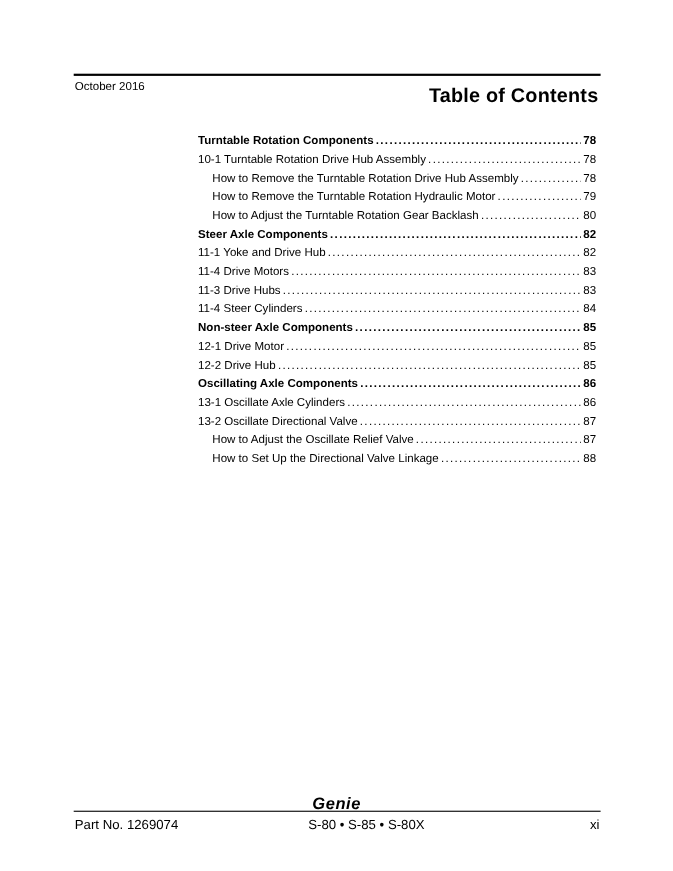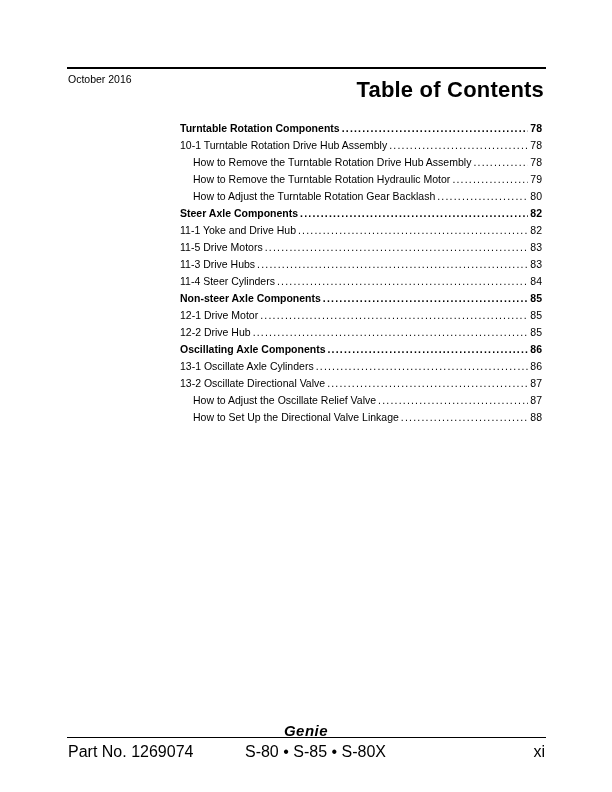--- a/index.html
+++ b/index.html
@@ -26,21 +26,21 @@
     position: absolute;
     left: 67px;
     right: 66px;
     top: 67px;
     border-top: 2px solid #000;
   }
   .page-title {
     position: absolute;
     right: 68px;
     top: 77px;
-    font-size: 22px;
+    font-size: 18px;
     font-weight: bold;
     letter-spacing: 0.2px;
   }
   .toc {
     position: absolute;
     left: 180px;
     right: 70px;
     top: 110px;
   }
   .toc-row {
@@ -93,21 +93,21 @@
     font-style: italic;
     letter-spacing: 0.5px;
   }
   .footer-row {
     position: absolute;
     left: 68px;
     right: 67px;
     top: 743px;
     display: flex;
     align-items: baseline;
-    font-size: 16px;
+    font-size: 12px;
   }
   .footer-part { flex: 1; text-align: left; }
   .footer-models { flex: 1; text-align: right; }
   .footer-page { flex: 1; text-align: right; }
 </style>
 </head>
 <body>
 
 <div class="header-date">October 2016</div>
 <div class="header-rule"></div>
@@ -143,21 +143,21 @@
       <span class="toc-label">Steer Axle Components</span>
       <span class="dots"></span>
       <span class="page-num">82</span>
     </div>
     <div class="toc-row item">
       <span class="toc-label">11-1 Yoke and Drive Hub</span>
       <span class="dots"></span>
       <span class="page-num">82</span>
     </div>
     <div class="toc-row item">
-      <span class="toc-label">11-5 Drive Motors</span>
+      <span class="toc-label">11-4 Drive Motors</span>
       <span class="dots"></span>
       <span class="page-num">83</span>
     </div>
     <div class="toc-row item">
       <span class="toc-label">11-3 Drive Hubs</span>
       <span class="dots"></span>
       <span class="page-num">83</span>
     </div>
     <div class="toc-row item">
       <span class="toc-label">11-4 Steer Cylinders</span>

